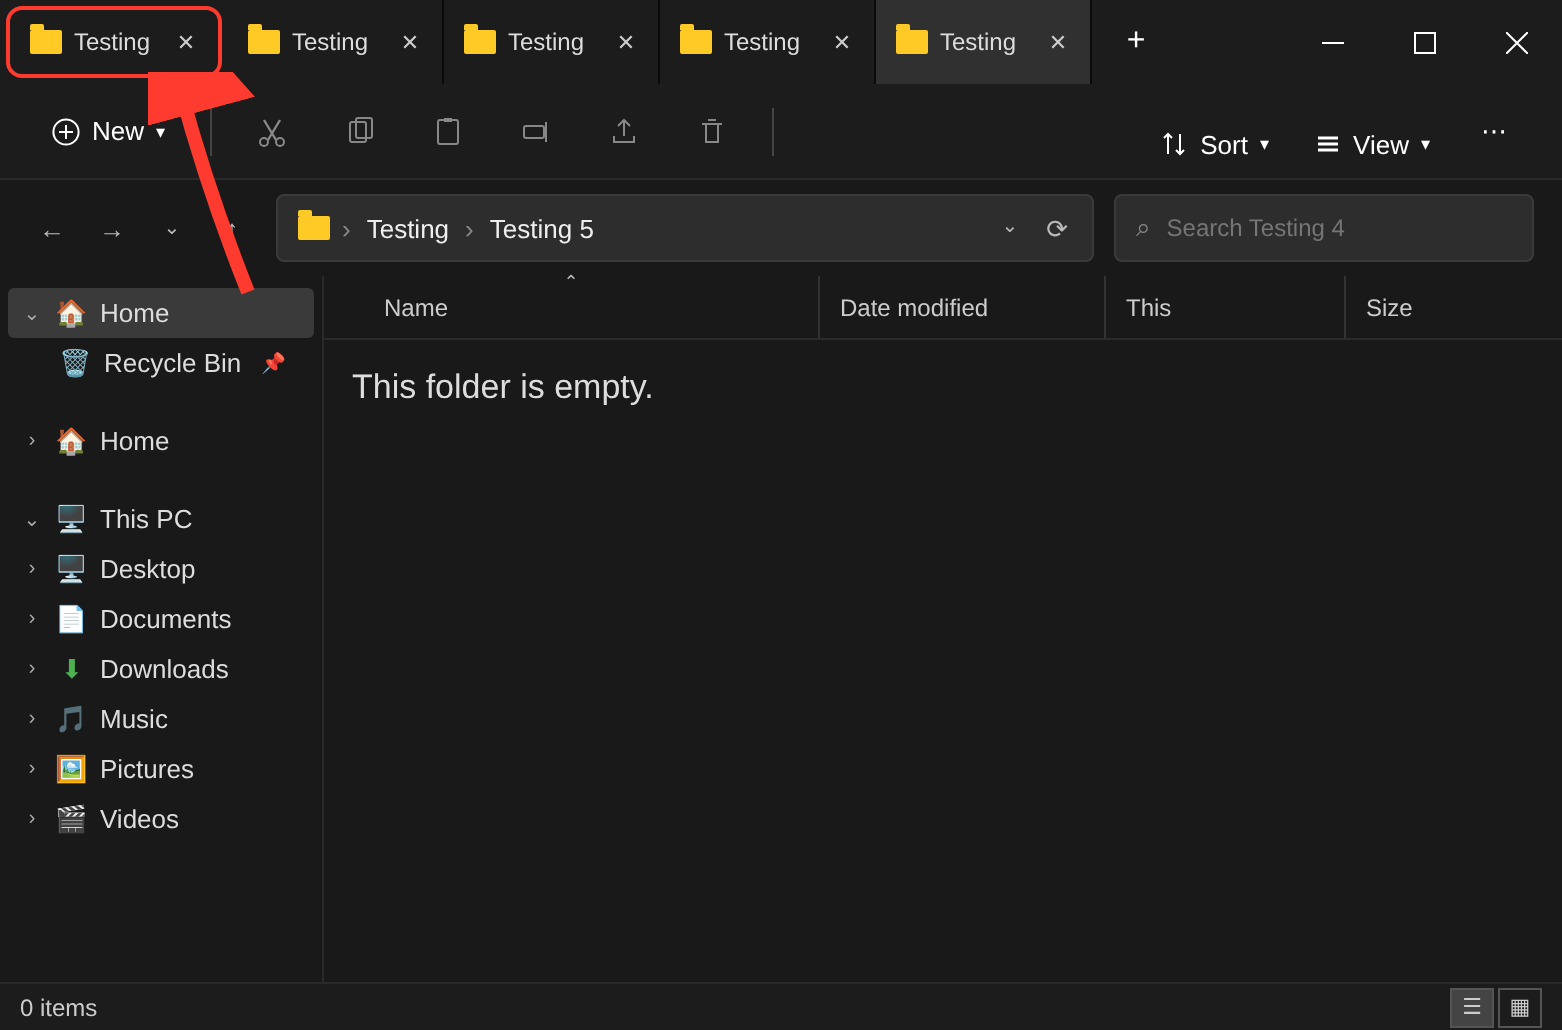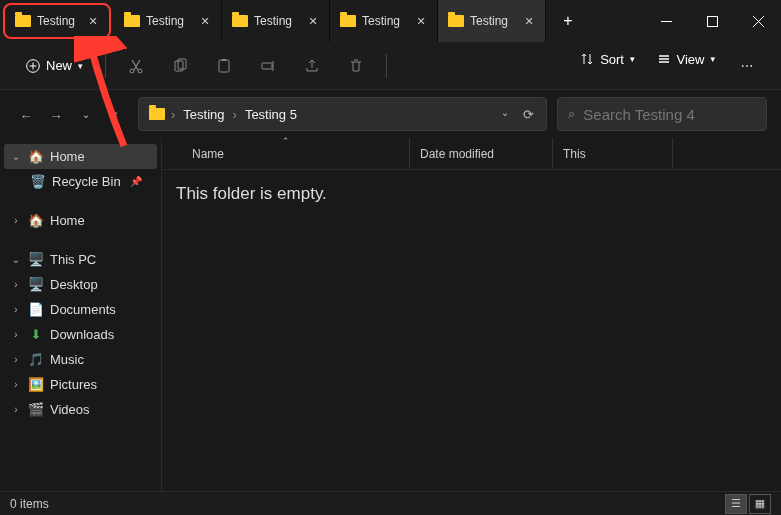--- a/index.html
+++ b/index.html
@@ -13,32 +13,32 @@
 .tab-label { flex: 1; white-space: nowrap; overflow: hidden; color: #ddd; font-size: 12px; }
 .tab-close { width: 16px; height: 16px; display: flex; align-items: center; justify-content: center; color: #ccc; font-size: 11px; }
 .new-tab { width: 44px; display: flex; align-items: center; justify-content: center; color: #fff; font-size: 16px; }
 .win-controls { display: flex; margin-left: auto; }
 .win-btn { width: 46px; height: 42px; display: flex; align-items: center; justify-content: center; color: #fff; }
 
 .toolbar { height: 48px; background: #1c1c1c; display: flex; align-items: center; padding: 0 16px; gap: 8px; border-bottom: 1px solid #2a2a2a; }
 .btn-new { display: flex; align-items: center; gap: 6px; padding: 4px 10px; color: #fff; cursor: pointer; }
 .tb-sep { width: 1px; height: 24px; background: #444; margin: 0 4px; }
 .tb-icon { width: 36px; height: 36px; display: flex; align-items: center; justify-content: center; color: #888; cursor: pointer; }
-.tb-right { margin-left: auto; display: flex; align-items: flex-start; gap: 6px; }
+.tb-right { margin-left: auto; display: flex; align-items: flex-end; gap: 6px; }
 .tb-action { display: flex; align-items: center; gap: 6px; padding: 4px 8px; color: #fff; cursor: pointer; }
 
 .navbar { height: 48px; background: #191919; display: flex; align-items: center; padding: 0 14px; gap: 10px; }
 .nav-arrows { display: flex; align-items: center; gap: 6px; color: #bbb; }
 .nav-arrow { width: 24px; height: 32px; display: flex; align-items: center; justify-content: center; cursor: pointer; }
 .addr-bar { flex: 1; height: 34px; background: #2d2d2d; border: 1px solid #3a3a3a; border-radius: 4px; display: flex; align-items: center; padding: 0 6px; gap: 6px; }
 .addr-crumb { color: #eee; padding: 0 2px; }
 .addr-sep { color: #888; }
 .addr-actions { margin-left: auto; display: flex; gap: 8px; color: #bbb; }
 .search-bar { width: 210px; height: 34px; background: #2d2d2d; border: 1px solid #3a3a3a; border-radius: 4px; display: flex; align-items: center; padding: 0 10px; gap: 8px; color: #888; }
-.search-input { background: transparent; border: none; outline: none; color: #fde047; font-size: 15px; width: 100%; }
+.search-input { background: transparent; border: none; outline: none; color: #fde047; font-size: 12px; width: 100%; }
 
 .main { display: flex; height: calc(100% - 138px - 24px); }
 .sidebar { width: 162px; background: #191919; padding: 6px 4px; overflow-y: auto; border-right: 1px solid #2a2a2a; }
 .sb-group { margin-bottom: 14px; }
 .sb-item { display: flex; align-items: center; gap: 6px; padding: 5px 6px; color: #ddd; cursor: pointer; border-radius: 3px; }
 .sb-item.selected { background: #3a3a3a; }
 .sb-item .chev { width: 12px; color: #aaa; font-size: 10px; text-align: center; }
 .sb-item .icon { width: 16px; display: flex; align-items: center; justify-content: center; }
 .sb-item.indent { padding-left: 26px; }
 
@@ -268,20 +268,23 @@
       <div class="col name">
         <span>Name</span>
         <span class="sort-ind">⌃</span>
       </div>
       <div class="col date">
         <span>Date modified</span>
       </div>
       <div class="col type">
         <span>This</span>
       </div>
+      <div class="col size">
+        <span>Size</span>
+      </div>
     </div>
     <div class="empty-msg">This folder is empty.</div>
   </div>
 </div>
 
 <div class="status">
   <span>0 items</span>
   <div class="status-right">
     <div class="view-toggle active">☰</div>
     <div class="view-toggle">▦</div>

